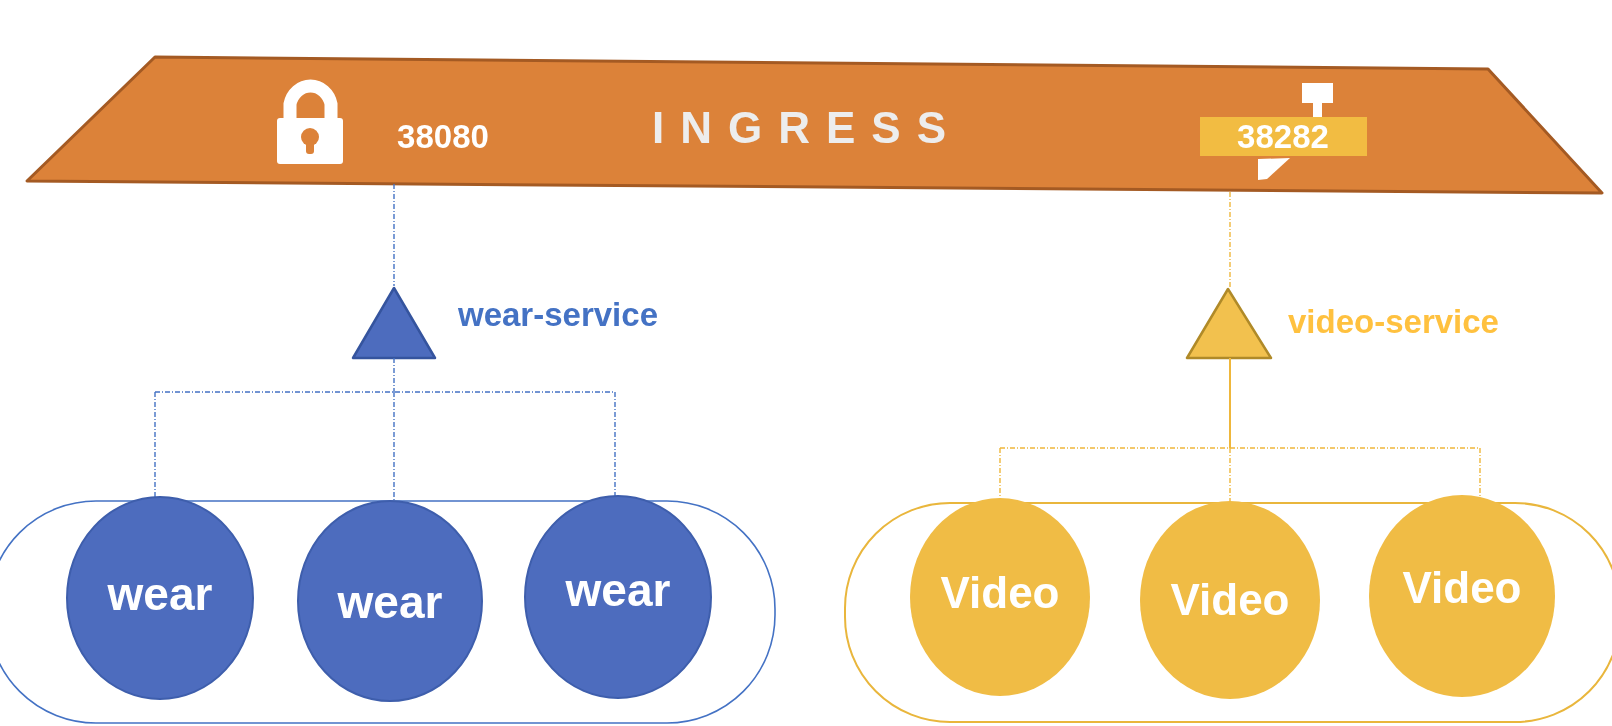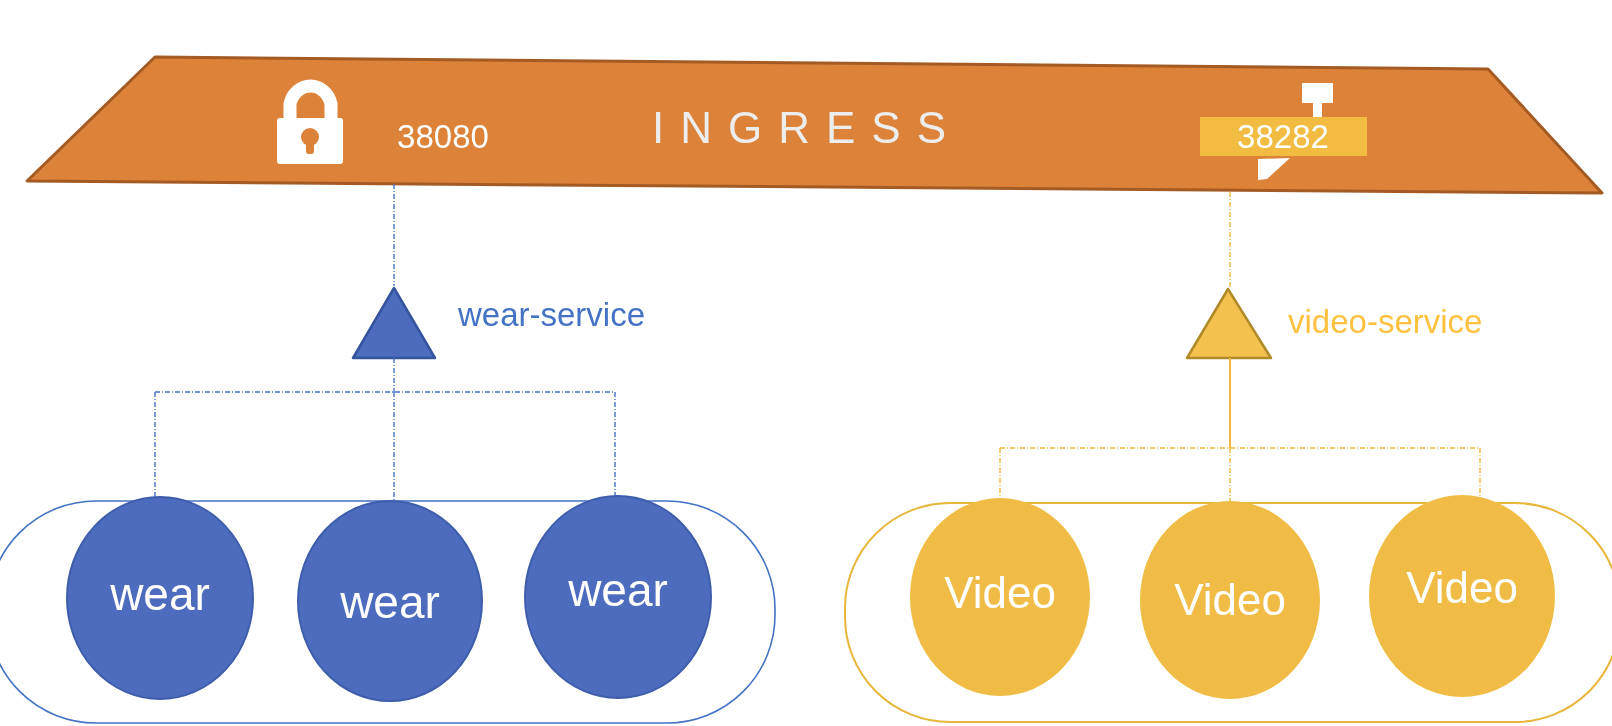--- a/index.html
+++ b/index.html
@@ -9,20 +9,21 @@
     width: 1612px;
     height: 726px;
     overflow: hidden;
     font-family: "Liberation Sans", sans-serif;
   }
   .stage {
     position: relative;
     width: 1612px;
     height: 624px;
     background: #ffffff;
+    font-weight: bold;
   }
   svg text { font-family: "Liberation Sans", sans-serif; }
   .ingress-title {
     font-size: 44px;
     letter-spacing: 16px;
     fill: #EDEDED;
   }
   .port-label {
     font-size: 33px;
     fill: #FFFFFF;

